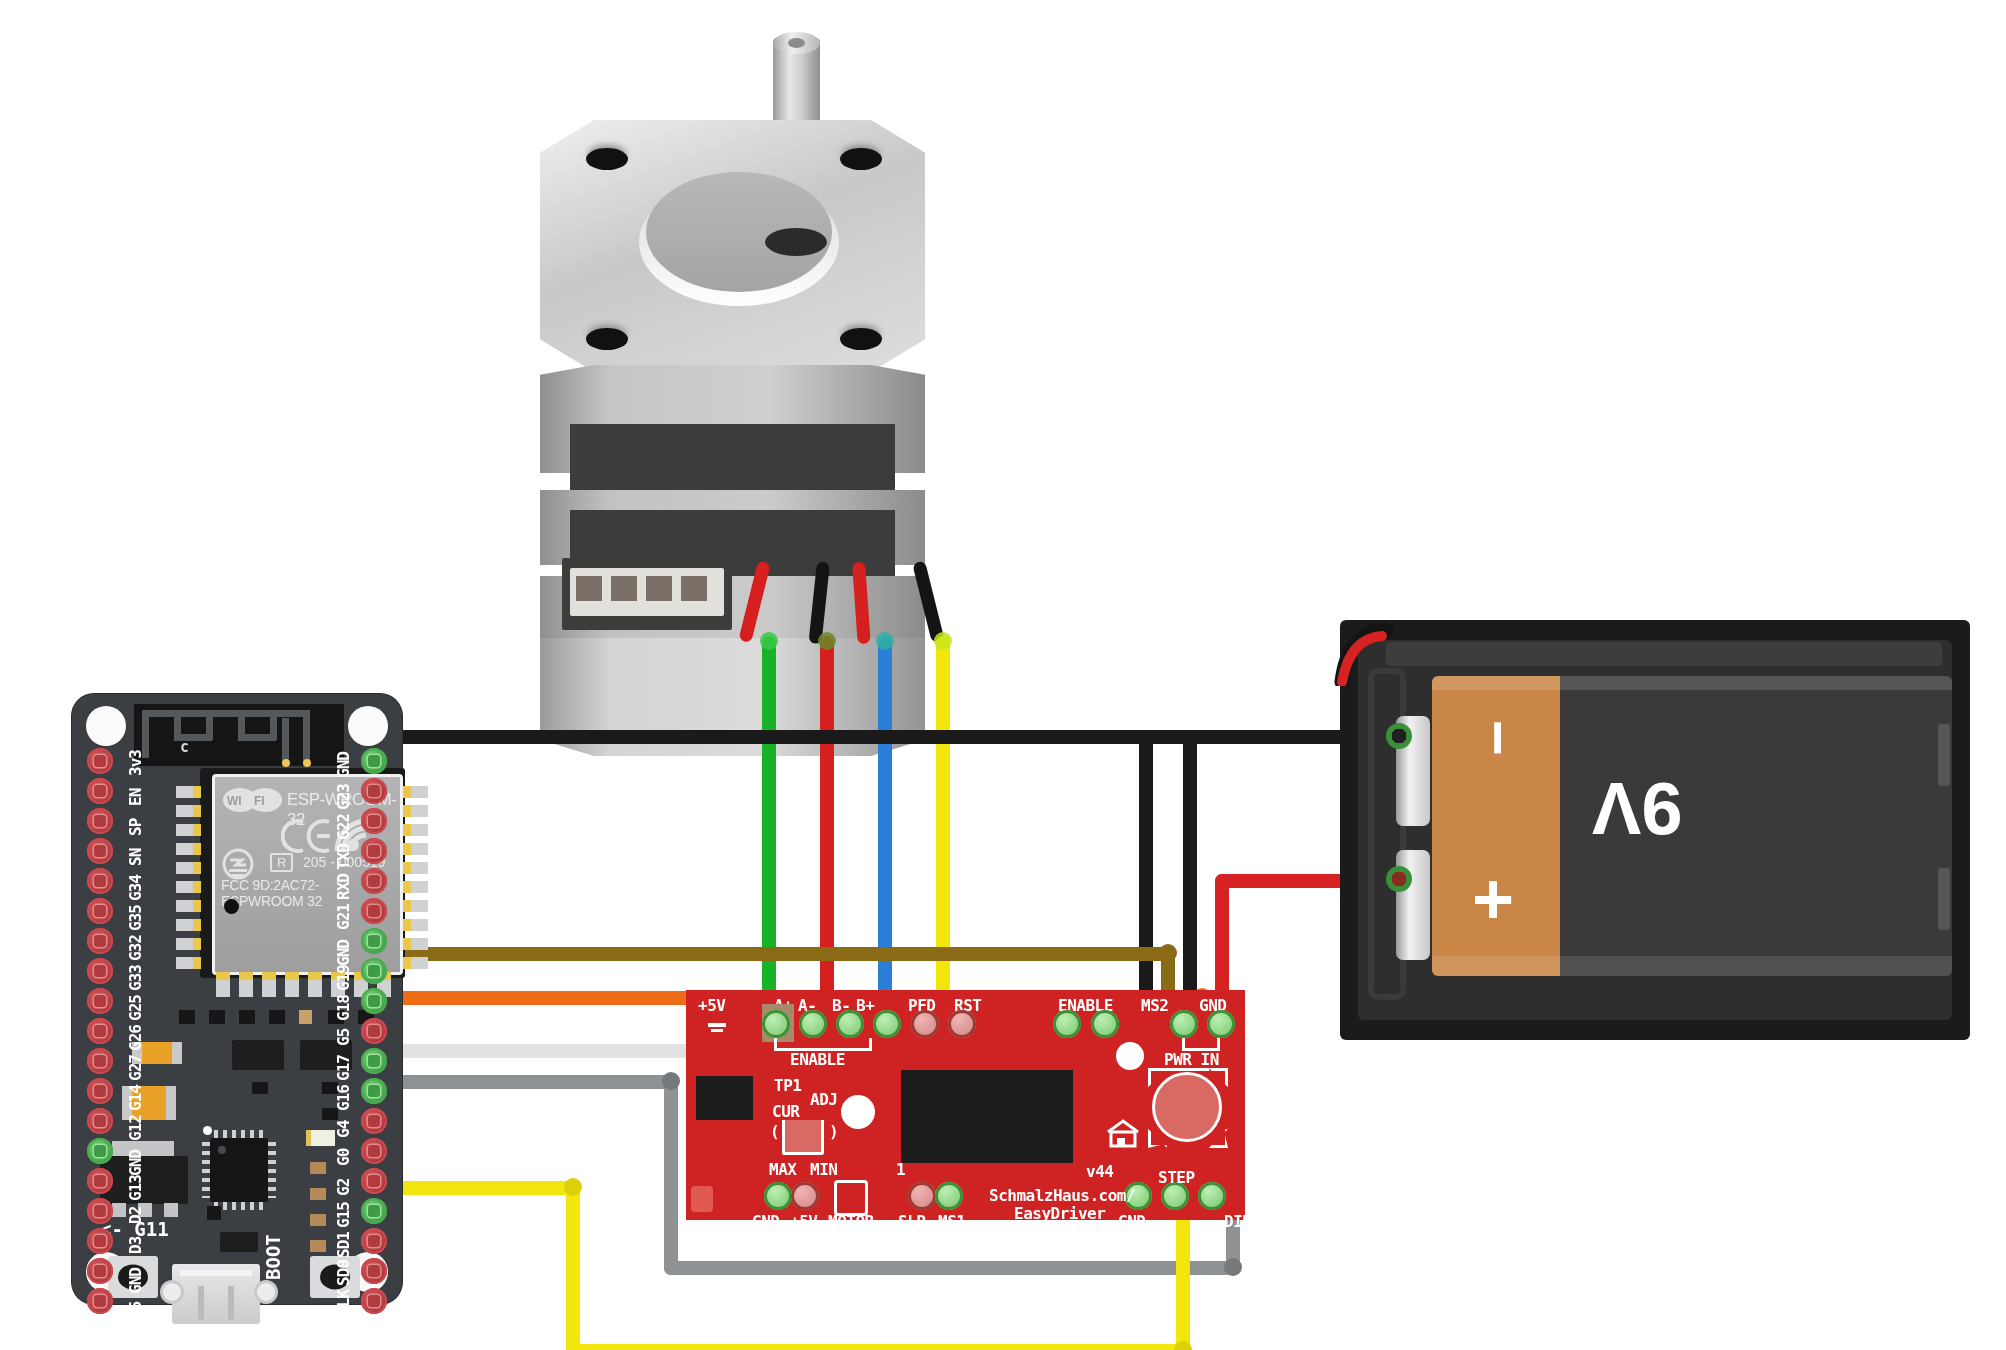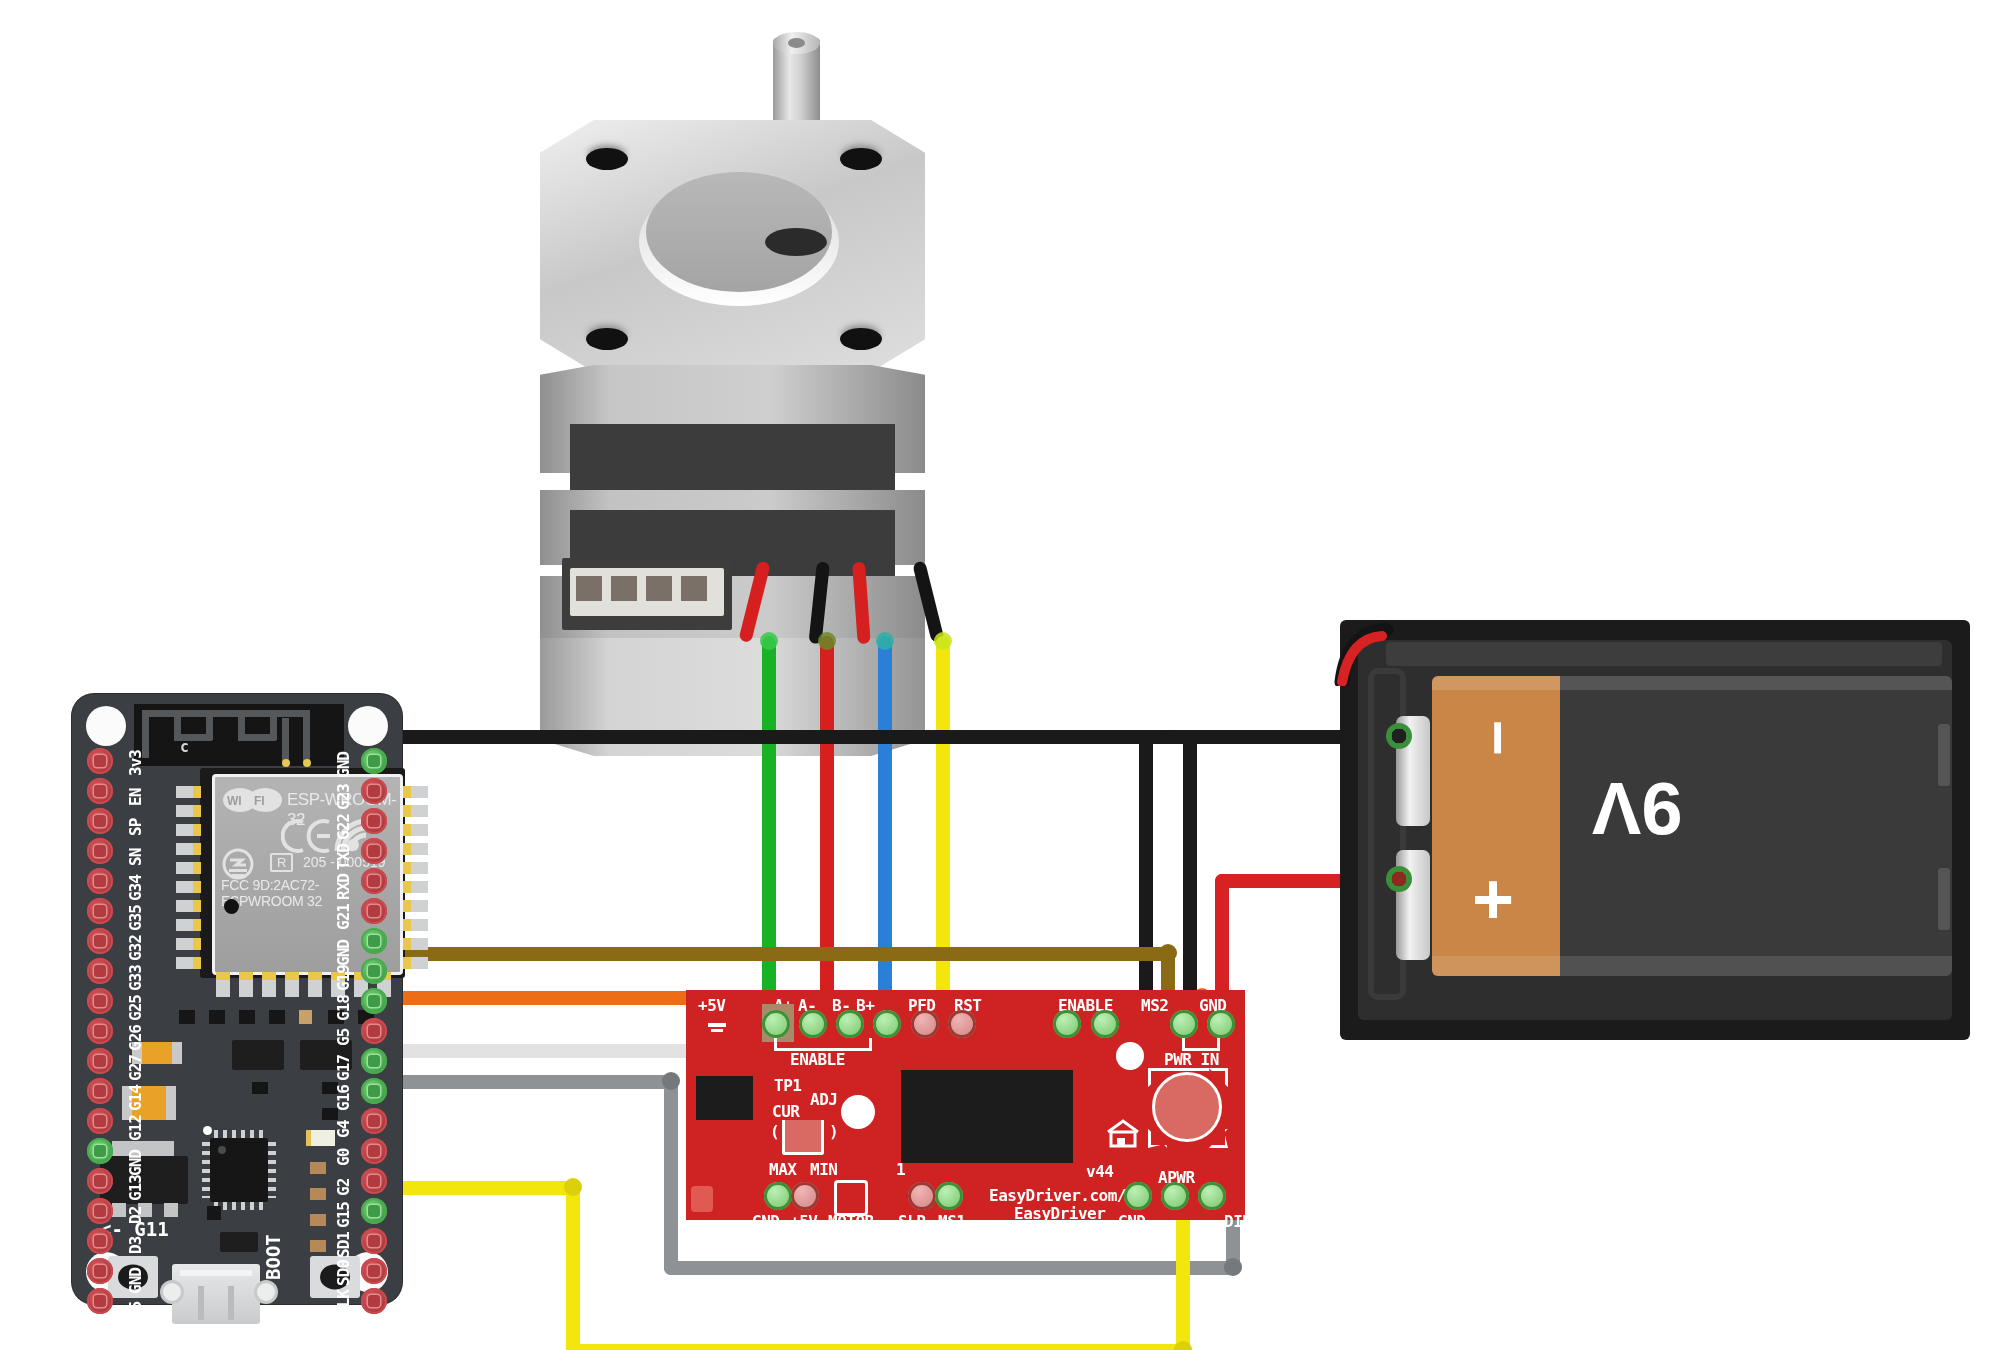--- a/index.html
+++ b/index.html
@@ -237,24 +237,24 @@
     <div class="abs" style="left:148px;top:190px;width:28px;height:30px;border:3px solid #fff;border-radius:4px;"></div>
     <div class="abs" style="left:5px;top:196px;width:22px;height:26px;background:#e05a52;border-radius:4px;"></div>
 
     <div class="edText" style="left:21px;top:222px;margin-top:28px;">3/5V</div>
     <div class="edText" style="left:66px;top:222px;">GND</div>
     <div class="edText" style="left:104px;top:222px;">+5V</div>
     <div class="edText" style="left:142px;top:222px;">MOTOR</div>
     <div class="edText" style="left:212px;top:222px;">SLP</div>
     <div class="edText" style="left:252px;top:222px;">MS1</div>
     <div class="edText" style="left:432px;top:222px;">GND</div>
-    <div class="edText" style="left:472px;top:178px;">APWR</div>
+    <div class="edText" style="left:472px;top:178px;">STEP</div>
     <div class="edText" style="left:538px;top:222px;">DIR</div>
 
-    <div class="edText" style="left:303px;top:196px;">EasyDriver.com/</div>
+    <div class="edText" style="left:303px;top:196px;">SchmalzHaus.com/</div>
     <div class="edText" style="left:328px;top:214px;">EasyDriver</div>
     <div class="edText" style="left:400px;top:172px;">v44</div>
 
     <div class="abs" style="left:420px;top:128px;width:34px;height:30px;">
       <svg viewBox="0 0 34 30" width="34" height="30" aria-hidden="true">
         <path d="M2 14 L17 3 L32 14" fill="none" stroke="#fff" stroke-width="3"></path>
         <rect x="5" y="14" width="24" height="14" fill="none" stroke="#fff" stroke-width="3"></rect>
         <rect x="11" y="20" width="8" height="8" fill="#fff"></rect>
       </svg>
     </div>

